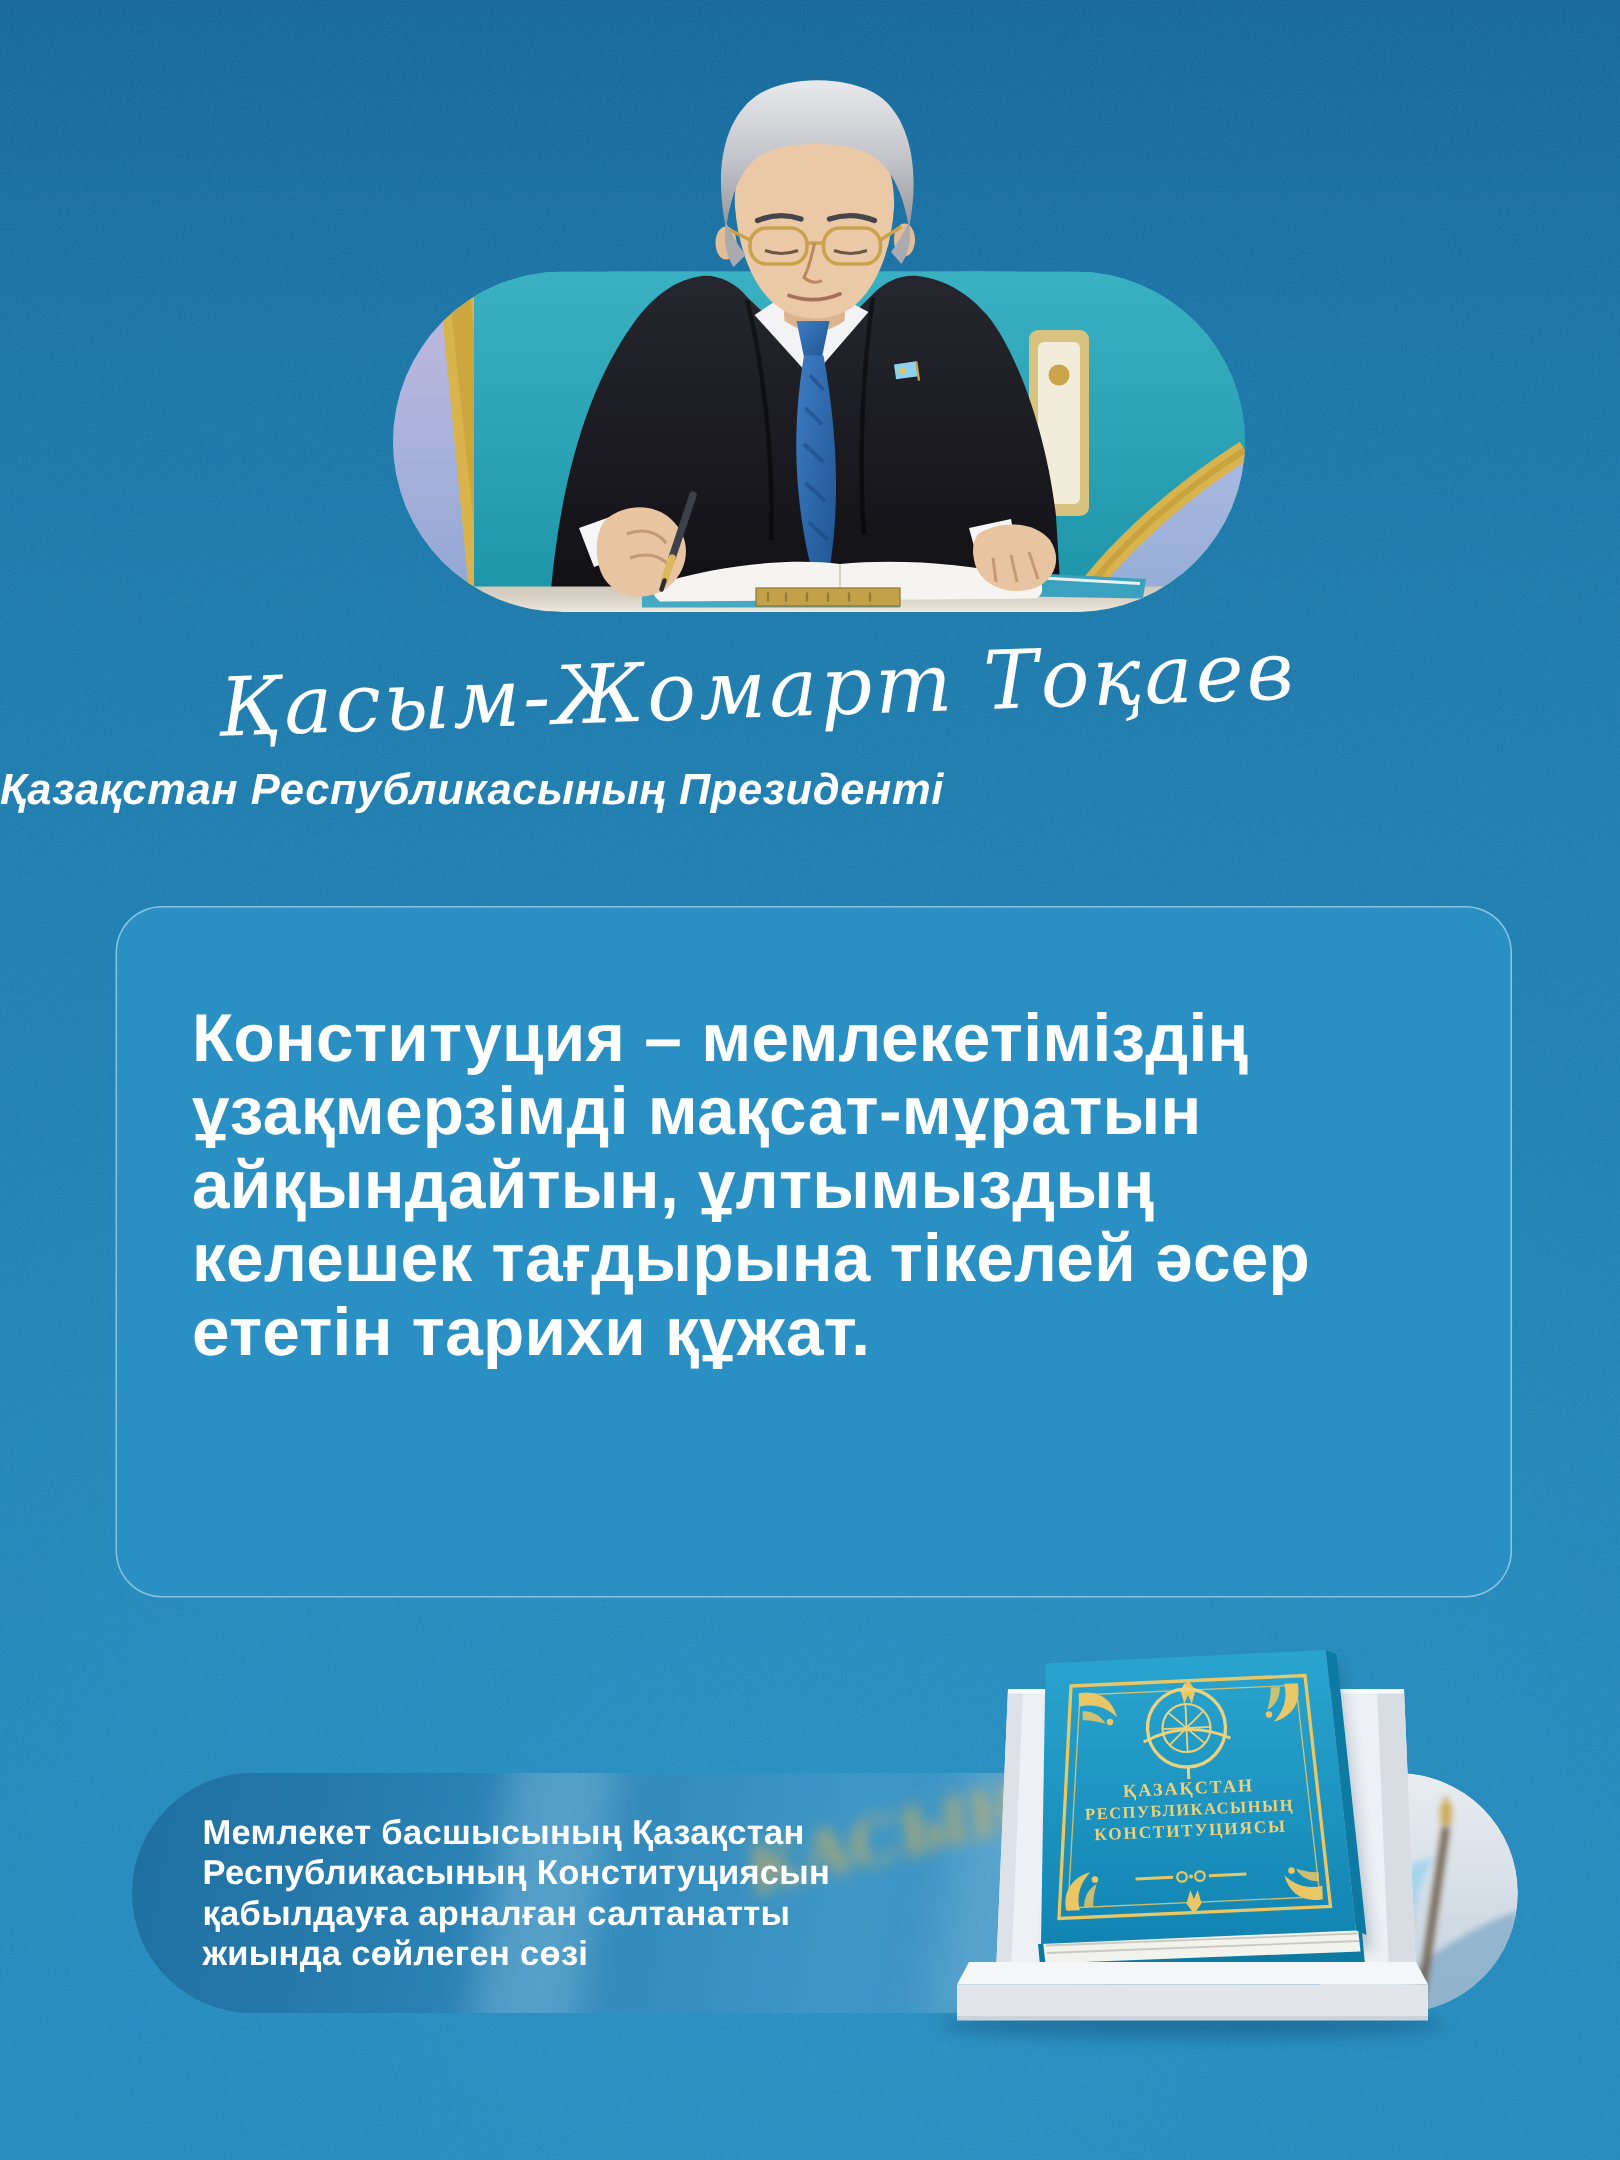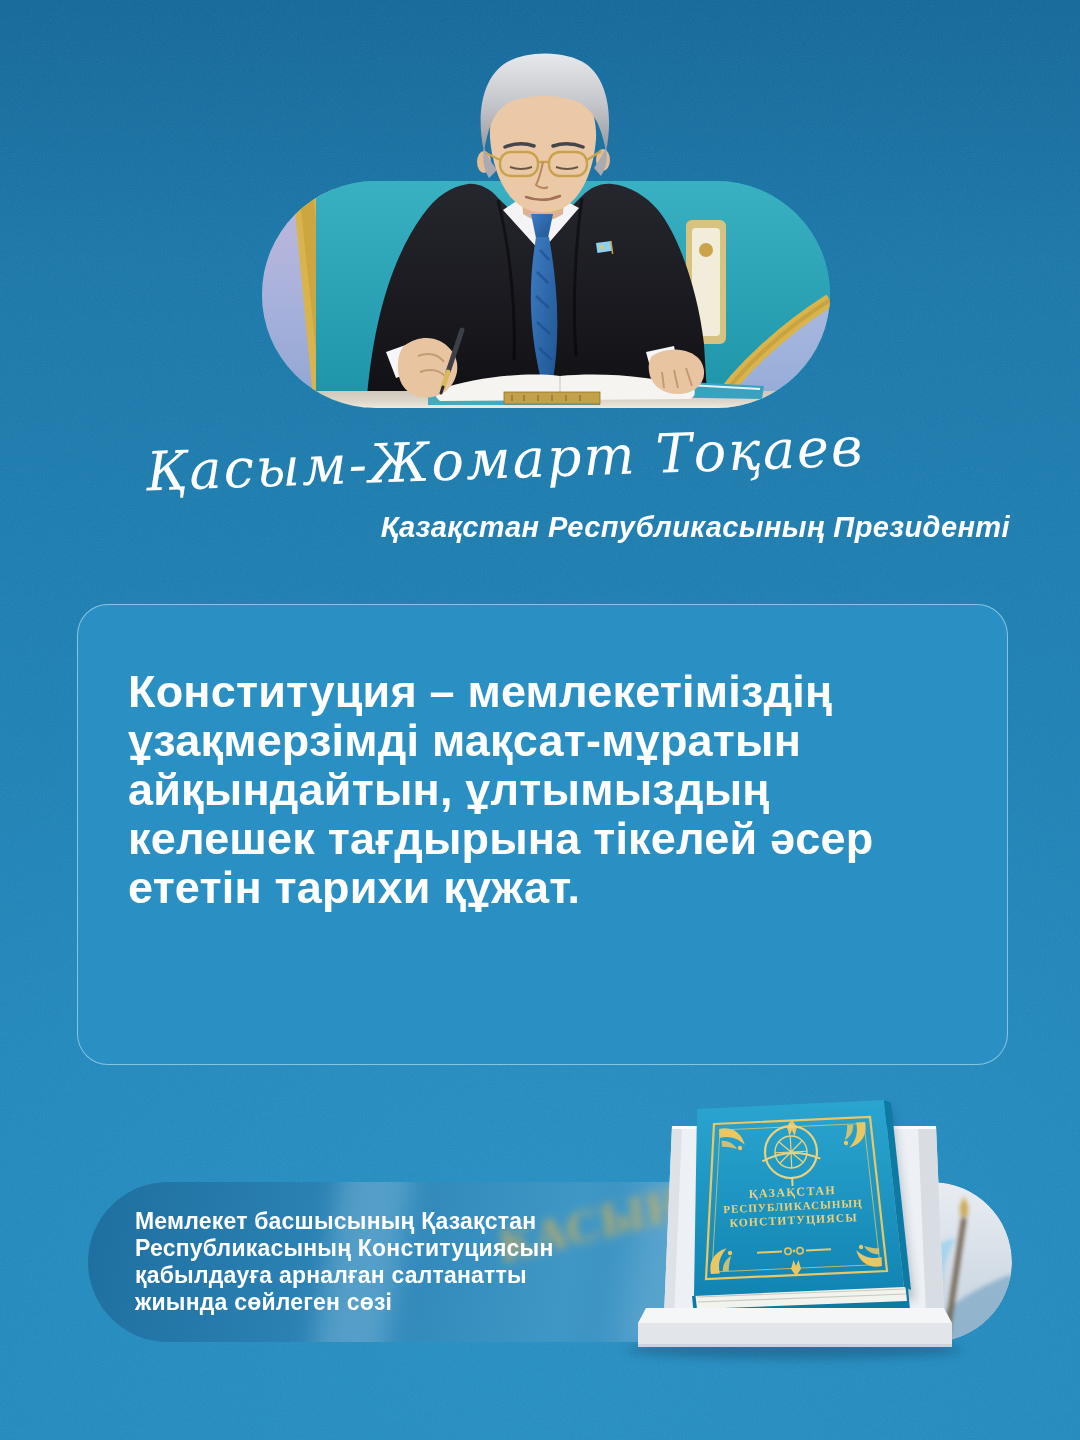--- a/index.html
+++ b/index.html
@@ -11,21 +11,21 @@
       linear-gradient(180deg,#15689a 0%,#1b77a9 18%,#1f80b3 45%,#2187ba 75%,#2289bd 100%);
   }
   .noise{position:absolute;inset:0;z-index:0;pointer-events:none;}
   .photo-svg{position:absolute;left:0;top:0;width:1080px;height:450px;z-index:2;}
   .signature{
     position:absolute;left:0;top:428px;width:1010px;text-align:center;z-index:3;
     font-family:"DejaVu Serif",serif;font-style:italic;font-weight:400;
     font-size:54px;color:#ffffff;letter-spacing:2px;transform:rotate(-2deg);
   }
   .role{
-    position:absolute;left:0;top:511px;width:1010px;text-align:right;z-index:3;
+    position:absolute;left:0;top:511px;width:1010px;text-align:left;z-index:3;
     font-weight:700;font-style:italic;font-size:29px;color:#ffffff;letter-spacing:.4px;
   }
   .quote-card{
     position:absolute;left:77px;top:604px;width:931px;height:461px;z-index:3;
     background:#2a90c4;border:1.5px solid rgba(230,248,255,.5);border-radius:31px;
     box-sizing:border-box;
   }
   .quote-text{
     position:absolute;left:50px;top:62px;margin:0;
     font-size:45px;line-height:49px;font-weight:700;color:#ffffff;

